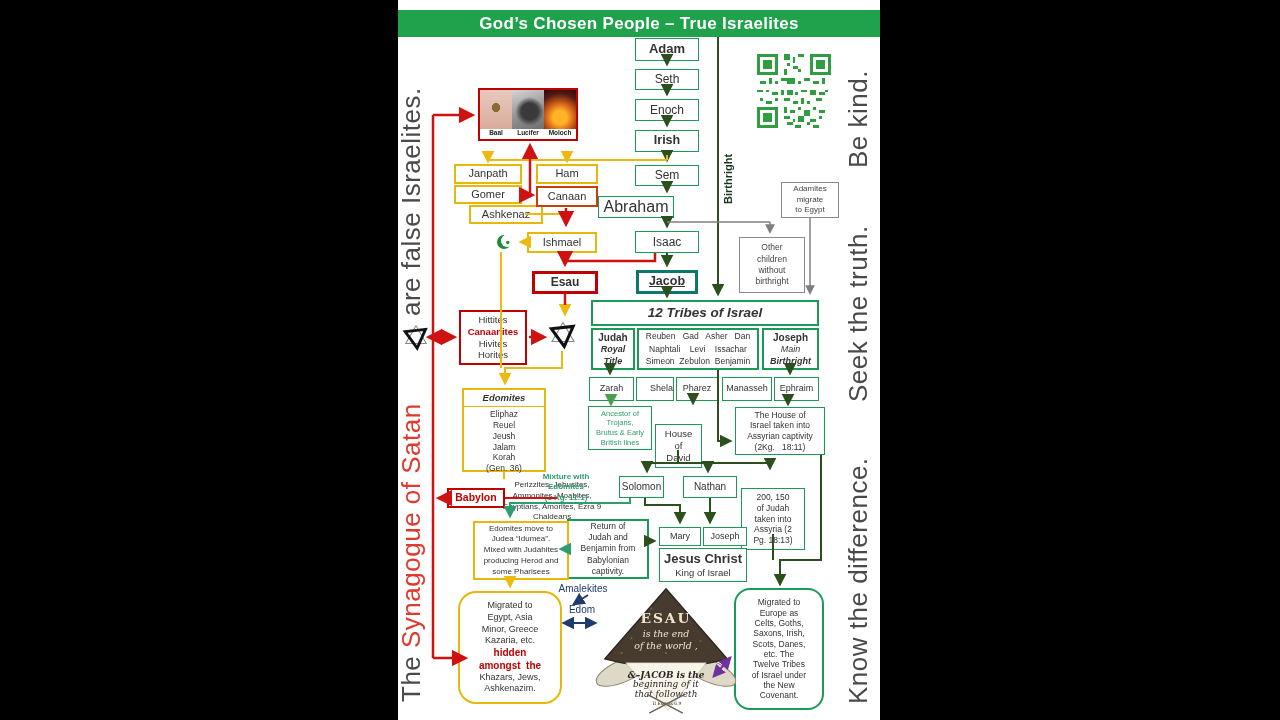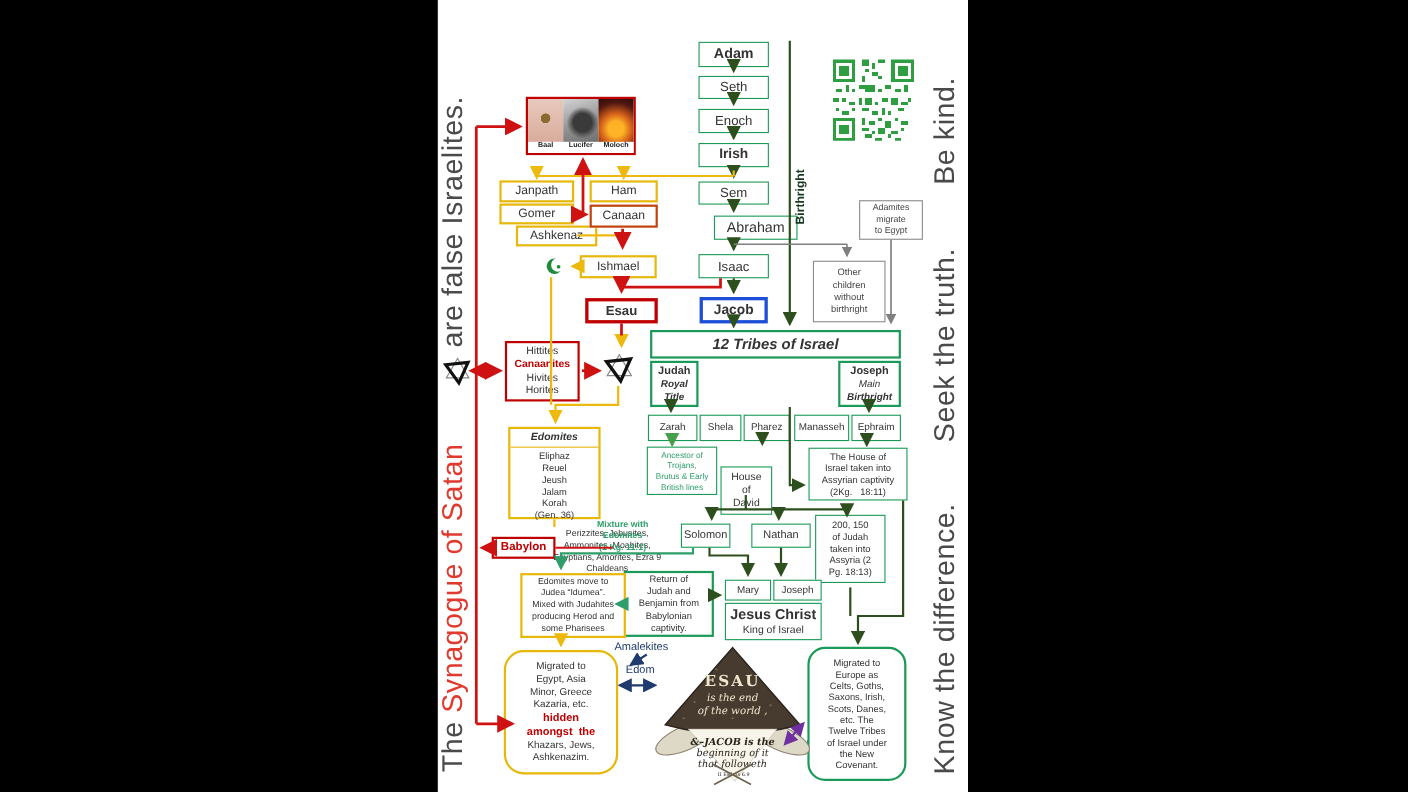--- a/index.html
+++ b/index.html
@@ -4,38 +4,41 @@
 <style>
   html,body{margin:0;padding:0;background:#000;}
   #stage{position:relative;width:1280px;height:720px;background:#000;overflow:hidden;
          font-family:"Liberation Sans",sans-serif;}
   #panel{position:absolute;left:398px;top:0;width:482px;height:720px;background:#fff;}
   .abs{position:absolute;box-sizing:border-box;}
   .box{position:absolute;box-sizing:border-box;background:#ffffff;display:flex;flex-direction:column;
        align-items:center;justify-content:center;text-align:center;color:#333;line-height:1.25;}
   .g{border:1.5px solid #199a56;}
   .g2{border:2px solid #199a56;}
-  .g3{border:3px solid #1d4ed8;}
+  .g3{border:3px solid #0f766e;text-decoration:underline;}
   .y{border:2px solid #e7b70a;}
   .r{border:2px solid #c2410c;}
   .r3{border:3px solid #c00000;}
   .gy{border:1.5px solid #8a8a8a;color:#444;}
   .round{border-radius:18px;}
   .ml{white-space:pre-wrap;}
   .vert{writing-mode:vertical-rl;transform:rotate(180deg);}
   .sidetxt{position:absolute;color:#4a4a4a;font-size:26px;letter-spacing:.5px;}
   svg.lines{position:absolute;left:0;top:0;width:1280px;height:720px;pointer-events:none;}
   .lbl{position:absolute;text-align:center;}
 </style>
 </head>
 <body>
 
 <div id="stage">
   <div id="panel"></div>
 
+  <div class="abs" style="left:398px;top:10px;width:482px;height:27px;background:#1fa24b;display:flex;align-items:center;justify-content:center;">
+    <span style="color:#fff;font-size:17px;font-weight:600;letter-spacing:.3px;">God’s Chosen People – True Israelites</span>
+  </div>
 
   <div class="sidetxt vert" style="left:396px;top:352px;height:350px;width:38px;">
     <span>The </span><span style="color:#e0392e;">Synagogue of Satan</span>
   </div>
   <div class="sidetxt vert" style="left:396px;top:66px;height:250px;width:38px;">
     <span>are false Israelites.</span>
   </div>
 
   <div class="sidetxt vert" style="left:843px;top:432px;height:272px;width:38px;">
     <span>Know the difference.</span>
@@ -128,21 +131,21 @@
     </div>
   <div class="box g" style="left:635px;top:99px;width:64px;height:22px;font-size:12px;">
       <span>Enoch</span>
     </div>
   <div class="box g" style="left:635px;top:130px;width:64px;height:22px;font-size:12.5px;font-weight:bold;">
       <span>Irish</span>
     </div>
   <div class="box g" style="left:635px;top:165px;width:64px;height:21px;font-size:12px;">
       <span>Sem</span>
     </div>
-  <div class="box g" style="left:649px;top:196px;width:76px;height:22px;font-size:13px;">
+  <div class="box g" style="left:598px;top:196px;width:76px;height:22px;font-size:16px;">
       <span>Abraham</span>
     </div>
   <div class="box g" style="left:635px;top:231px;width:64px;height:22px;font-size:12px;">
       <span>Isaac</span>
     </div>
   <div class="box g3" style="left:636px;top:270px;width:62px;height:24px;font-size:12.5px;font-weight:bold;">
       <span>Jacob</span>
     </div>
 
   <div class="vert abs" style="left:722px;top:132px;height:72px;width:14px;font-size:11px;font-weight:bold;color:#16381c;">
@@ -202,30 +205,35 @@
   </svg>
 
   <div class="box g2" style="left:591px;top:300px;width:228px;height:26px;font-size:13.5px;font-weight:bold;font-style:italic;">
       <span>12 Tribes of Israel</span>
     </div>
   <div class="box g2" style="left:591px;top:328px;width:44px;height:42px;font-size:9px;line-height:1.3;">
     <span style="font-weight:bold;font-size:10px;">Judah</span>
     <span class="ml" style="font-style:italic;font-weight:bold;">Royal
 Title</span>
   </div>
+  <div class="box g2" style="left:637px;top:328px;width:122px;height:42px;font-size:8.5px;line-height:1.5;">
+    <span class="ml">Reuben   Gad   Asher   Dan
+Naphtali    Levi    Issachar
+Simeon  Zebulon  Benjamin</span>
+  </div>
   <div class="box g2" style="left:762px;top:328px;width:57px;height:42px;font-size:9px;line-height:1.3;">
     <span style="font-weight:bold;font-size:10px;">Joseph</span>
     <span style="font-style:italic;">Main</span>
     <span style="font-style:italic;font-weight:bold;">Birthright</span>
   </div>
 
   <div class="box g" style="left:589px;top:377px;width:45px;height:24px;font-size:9px;">
       <span>Zarah</span>
     </div>
-  <div class="box g" style="left:636px;top:377px;width:38px;height:24px;font-size:9px;">
+  <div class="box g" style="left:636px;top:377px;width:38px;height:24px;font-size:9px;align-items:flex-end;">
       <span>Shela</span>
     </div>
   <div class="box g" style="left:676px;top:377px;width:42px;height:24px;font-size:9px;">
       <span>Pharez</span>
     </div>
   <div class="box g" style="left:722px;top:377px;width:50px;height:24px;font-size:9px;">
       <span>Manasseh</span>
     </div>
   <div class="box g" style="left:774px;top:377px;width:45px;height:24px;font-size:9px;">
       <span>Ephraim</span>
@@ -247,21 +255,21 @@
 Israel taken into
 Assyrian captivity
 (2Kg.   18:11)</span>
     </div>
   <div class="box g" style="left:619px;top:476px;width:45px;height:22px;font-size:10px;text-align:right;">
       <span>Solomon</span>
     </div>
   <div class="box g" style="left:683px;top:476px;width:54px;height:22px;font-size:10px;">
       <span>Nathan</span>
     </div>
-  <div class="box g" style="left:741px;top:468px;width:64px;height:62px;font-size:8.5px;line-height:1.25;align-items:center;">
+  <div class="box g" style="left:741px;top:488px;width:64px;height:62px;font-size:8.5px;line-height:1.25;align-items:center;">
       <span class="ml">200, 150
 of Judah
 taken into
 Assyria (2
 Pg. 18:13)</span>
     </div>
   <div class="box g2" style="left:567px;top:519px;width:82px;height:60px;font-size:8.5px;line-height:1.3;">
       <span class="ml">Return of
 Judah and
 Benjamin from

